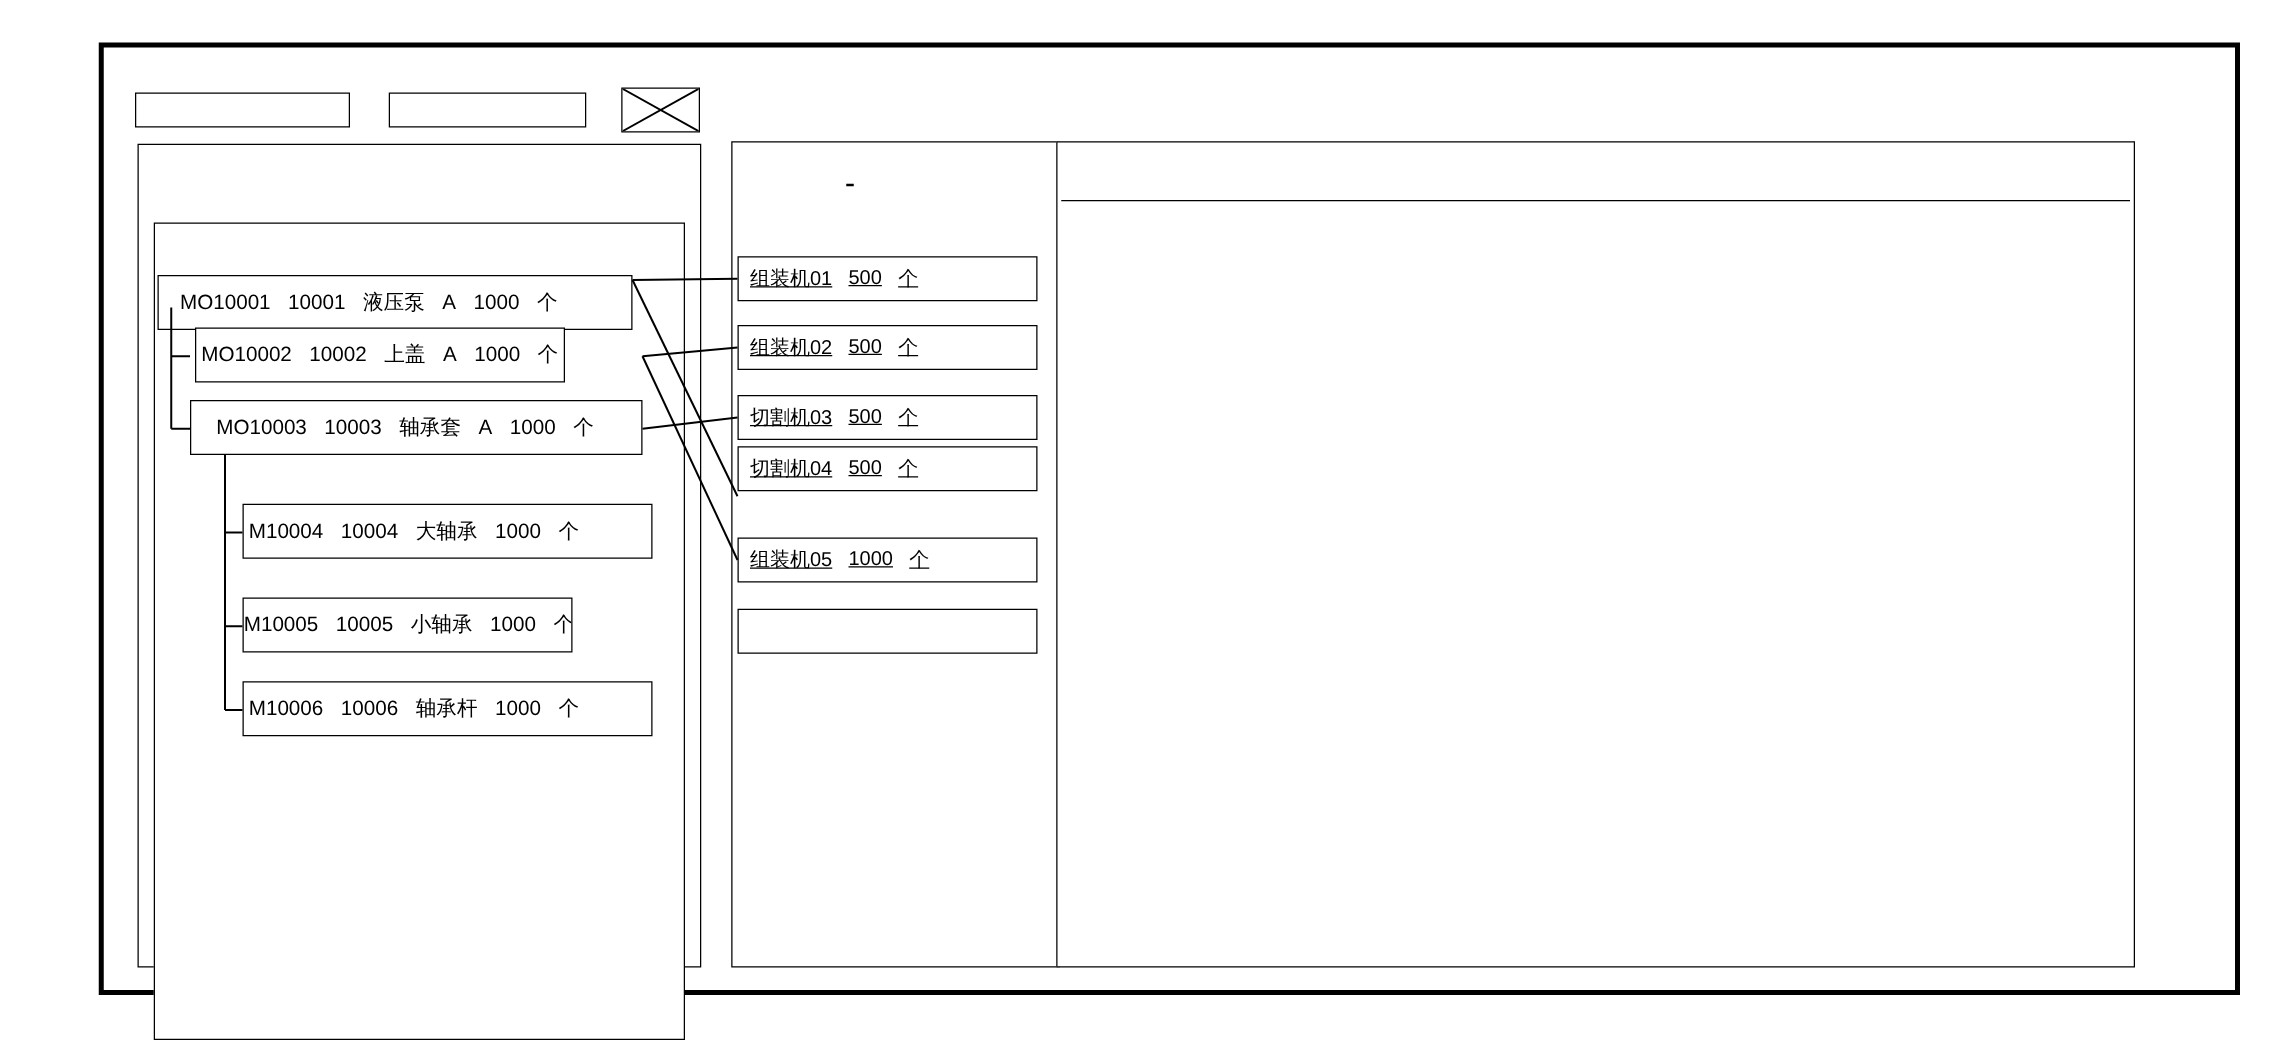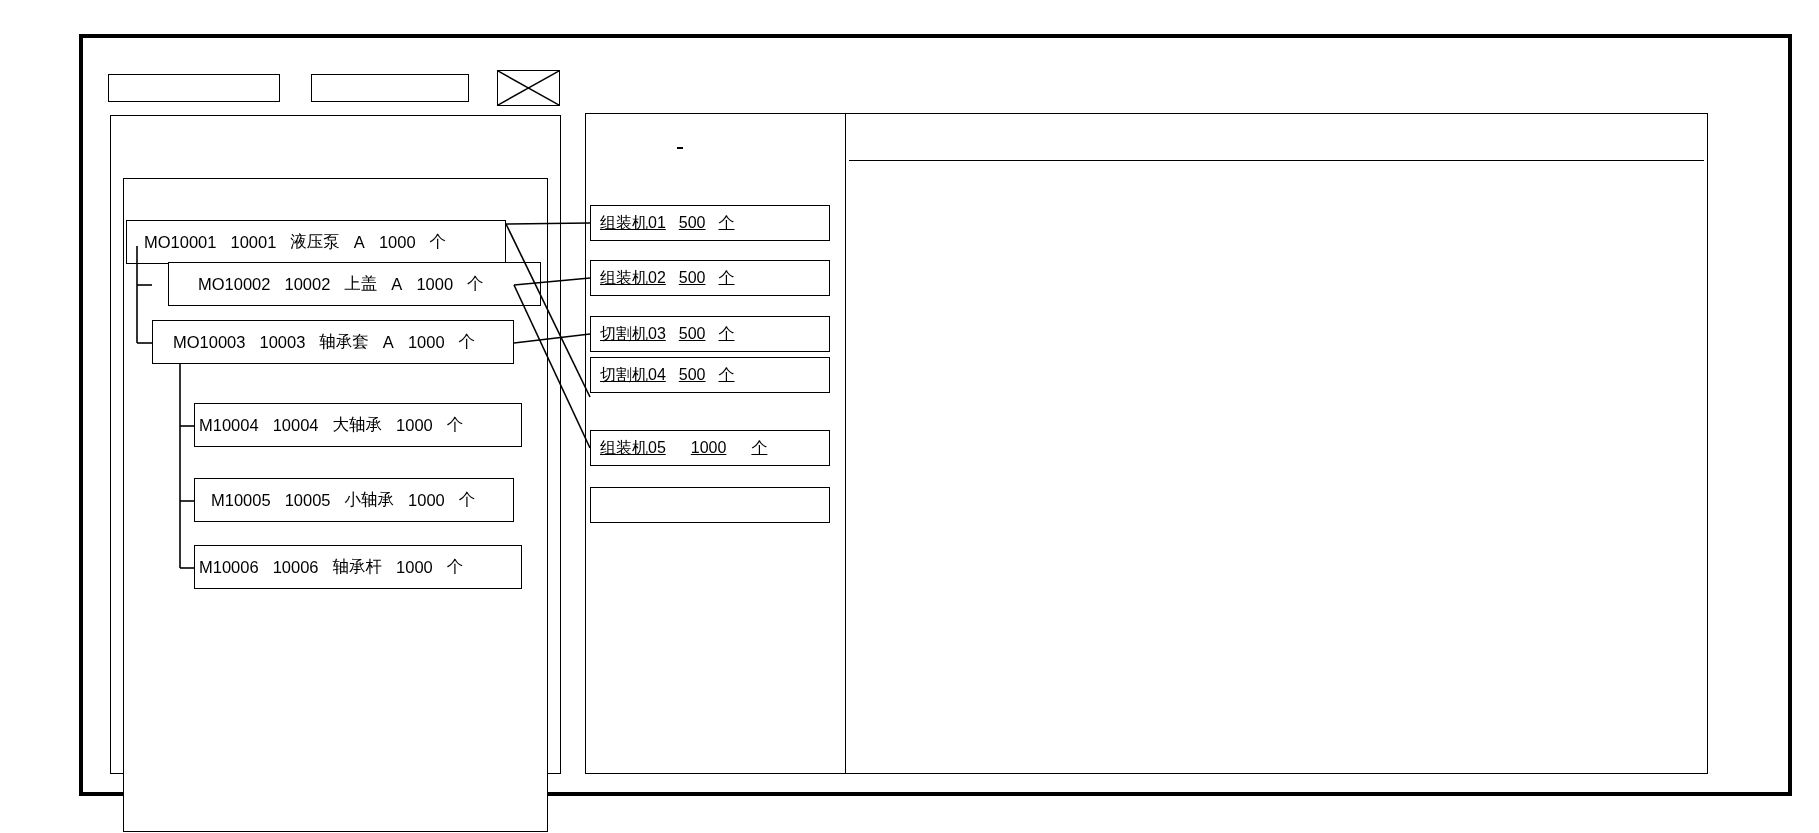--- a/index.html
+++ b/index.html
@@ -82,24 +82,24 @@
     display:flex;
     align-items:center;
     white-space:nowrap;
     font-size:16.5px;
     overflow:hidden;
   }
   .node .cell{ margin-right:14px; }
   .node .cell:first-child{ margin-left:0; }
 
   #node-0{ left:126px; top:202px; width:380px; height:44px; padding-left:17px;margin-top:18px; }
-  #node-1{ left:168px; top:262px; width:373px; height:44px; padding-left:29px; }
+  #node-1{ left:156px; top:262px; width:296px; height:44px; padding-left:4px; }
   #node-2{ left:152px; top:320px; width:362px; height:44px; padding-left:20px; }
   #node-3{ left:194px; top:403px; width:328px; height:44px; padding-left:4px; }
-  #node-4{ left:194px; top:478px; width:320px; height:44px; padding-left:16px; }
+  #node-4{ left:194px; top:478px; width:264px; height:44px; }
   #node-5{ left:194px; top:545px; width:328px; height:44px; padding-left:4px; }
 
   
   #mid-panel{
     position:absolute;
     left:585px; top:113px;
     width:263px; height:661px;
     border:1.6px solid #000000;
     box-sizing:border-box;
     background:#ffffff;
@@ -124,21 +124,21 @@
     white-space:nowrap;
     font-size:16px;
     overflow:hidden;
     text-decoration:underline;
   }
   .mach .mcell{ margin-right:13px; }
   #mach-0{ top:205px; }
   #mach-1{ top:260px; }
   #mach-2{ top:316px; }
   #mach-3{ top:357px; }
-  #mach-4{ top:430px;gap:12px; }
+  #mach-4{ top:430px; }
   #mach-5{ top:487px; }
 
   
   #right-panel{
     position:absolute;
     left:845px; top:113px;
     width:863px; height:661px;
     border:1.6px solid #000000;
     box-sizing:border-box;
     background:#ffffff;

